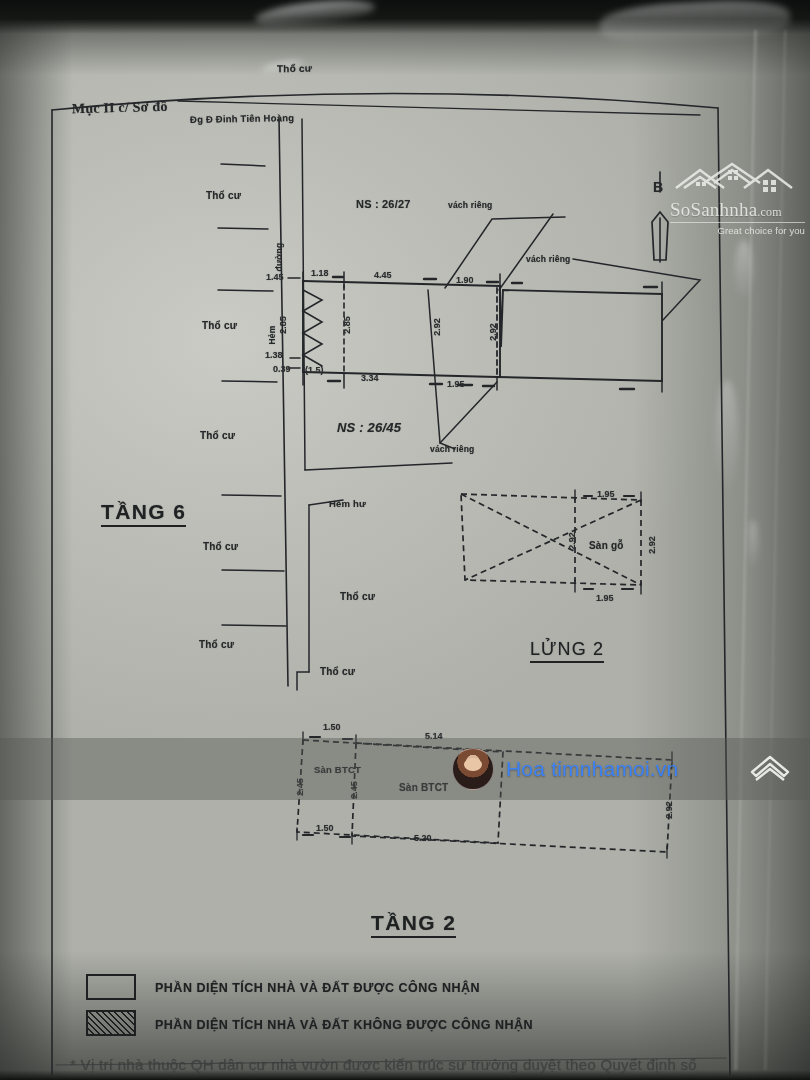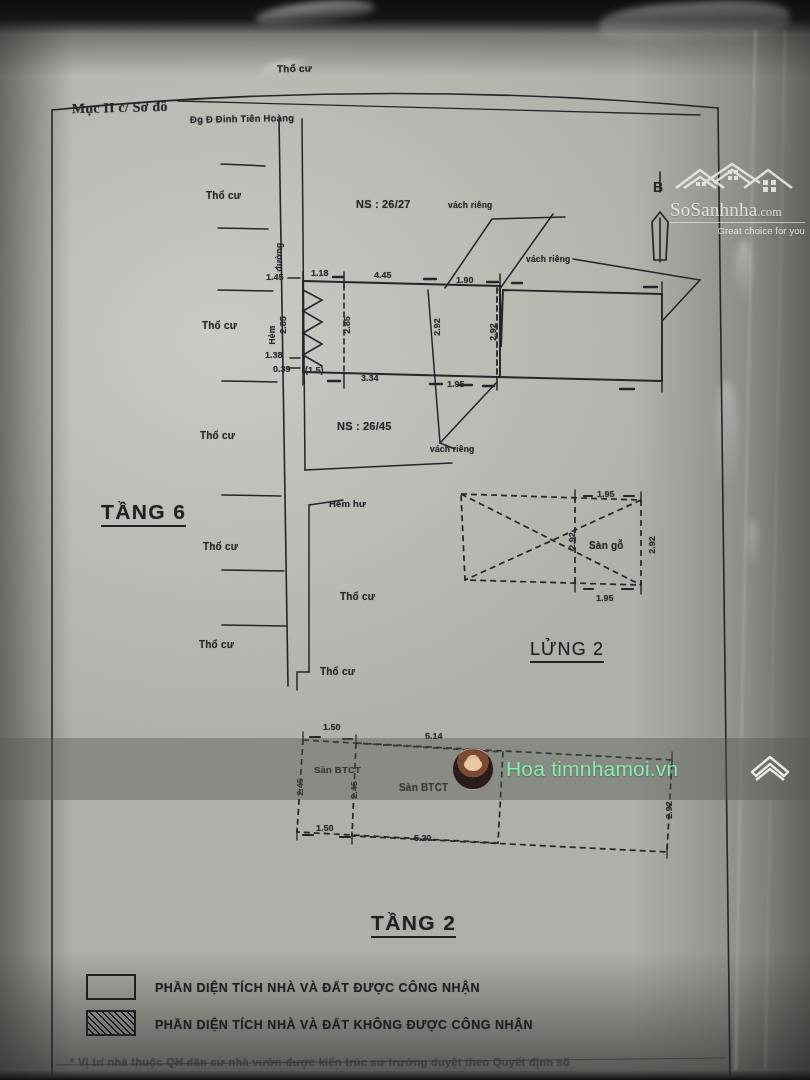--- a/index.html
+++ b/index.html
@@ -81,21 +81,21 @@
     font-size: 12.5px; font-weight: 700; letter-spacing: .5px; color: #1e2022;
   }
   .legend-box {
     position: absolute; border: 2px solid #1d1f21; background: transparent;
   }
   .legend-box.hatch {
     background: repeating-linear-gradient(45deg,
       transparent 0 3px, #1d1f21 3px 4.4px);
   }
   .footnote {
-    font-size: 11px; font-weight: 700; letter-spacing: .3px;
+    font-size: 15px; font-weight: 400; letter-spacing: .3px;
     color: #3b3d3c; opacity: .82; text-align: center;
   }
 
   
   .wm-logo {
     position: absolute; left: 670px; top: 158px; width: 135px;
     opacity: .85; pointer-events: none; color: #eceee9;
   }
   .wm-name {
     font-family: "Liberation Serif", serif;
@@ -115,21 +115,21 @@
     width: 42px; height: 42px; border-radius: 50%; margin-left: 452px;
     background: radial-gradient(circle at 50% 32%, #d8b79b 0 20%, #7a4a33 21% 46%, #2a1c18 47% 100%);
     border: 1px solid rgba(255,255,255,.45);
     overflow: hidden; position: relative; flex: none;
   }
   .wm-avatar::after {
     content:""; position:absolute; left:28%; top:22%; width:44%; height:34%;
     border-radius:50%; background:#e9c6a6;
   }
   .wm-user {
-    margin-left: 12px; color: #86efac; font-size: 21px; letter-spacing: .2px;
+    margin-left: 12px; color: #3b82f6; font-size: 21px; letter-spacing: .2px;
     text-shadow: 0 1px 2px rgba(0,0,0,.35);
   }
   .wm-house2 { margin-left: auto; margin-right: 18px; color: #eef0ec; opacity: .95; }
 
   svg { display: block; overflow: visible; }
 </style>
 </head>
 <body>
 
 <div id="page">
@@ -273,21 +273,21 @@
   <div class="ink hand" style="left:202px;top:320px;font-size:10px;">Thổ cư</div>
   <div class="ink hand" style="left:200px;top:430px;font-size:10px;">Thổ cư</div>
   <div class="ink hand" style="left:203px;top:541px;font-size:10px;">Thổ cư</div>
   <div class="ink hand" style="left:199px;top:639px;font-size:10px;">Thổ cư</div>
   <div class="ink hand" style="left:340px;top:591px;font-size:10px;">Thổ cư</div>
   <div class="ink hand" style="left:320px;top:666px;font-size:10px;">Thổ cư</div>
 
   <div class="ink hand" style="left:329px;top:498px;font-size:9.5px;">Hẻm hư</div>
 
   <div class="ink hand" style="left:356px;top:198px;font-size:11px;">NS : 26/27</div>
-  <div class="ink hand" style="left:337px;top:420px;font-size:11px;">NS : 26/45</div>
+  <div class="ink hand" style="left:337px;top:420px;font-size:13px;font-style:italic;">NS : 26/45</div>
 
   <div class="ink hand" style="left:448px;top:200px;font-size:8.5px;">vách riêng</div>
   <div class="ink hand" style="left:526px;top:254px;font-size:8.5px;">vách riêng</div>
   <div class="ink hand" style="left:430px;top:444px;font-size:8.5px;">vách riêng</div>
 
   <div class="ink hand r90" style="left:265px;top:252px;font-size:8.5px;">đường</div>
   <div class="ink hand r90" style="left:262px;top:330px;font-size:8.5px;">Hẻm</div>
 
   <div class="ink dim" style="left:311px;top:268px;">1.18</div>
   <div class="ink dim" style="left:374px;top:270px;">4.45</div>

